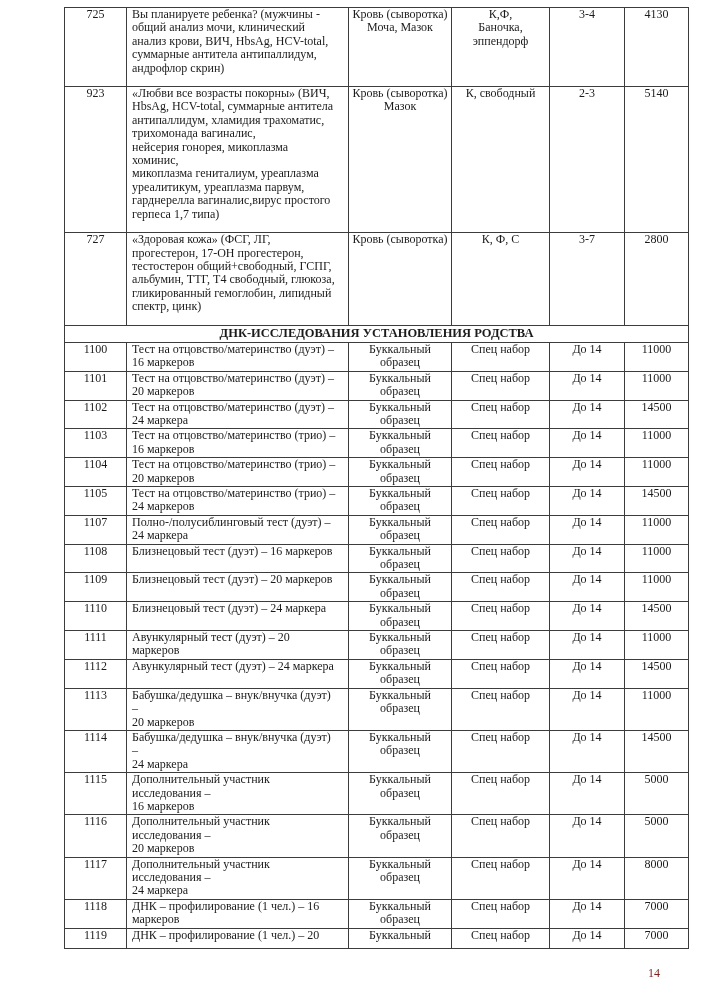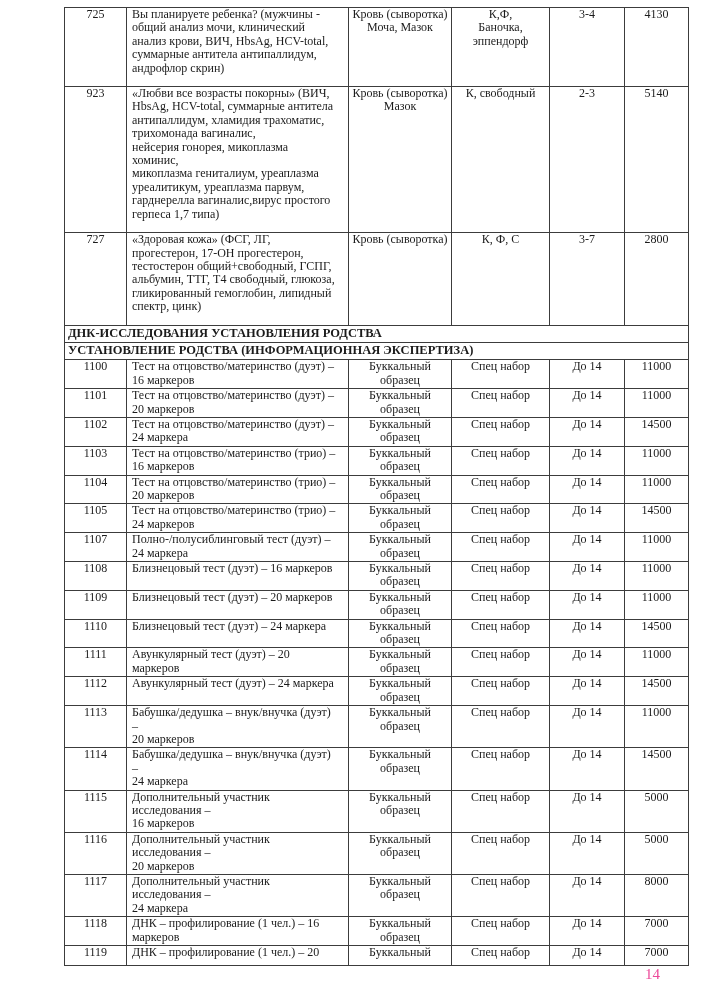--- a/index.html
+++ b/index.html
@@ -19,27 +19,27 @@
     font-size:12px;
     line-height:13.4px;
     padding:0 3px 1px 3px;
     white-space:pre-line;
     overflow:hidden;
   }
   td.c-num, td.c-sample, td.c-container, td.c-days, td.c-price { text-align:center; }
   td.c-desc { text-align:left; padding-left:5px; padding-right:4px; }
   tr[data-row="725"] td, tr[data-row="726"] td, tr[data-row="727"] td { padding-bottom:11px; }
   tr.section td {
-    font-weight:bold; font-size:12.5px;
+    text-align:center; font-weight:bold; font-size:12.5px;
     padding-top:1px; padding-bottom:2px; white-space:normal;
   }
   tr:last-child td { padding-bottom:6px; }
   .page-number {
     position:absolute; top:966px; right:47px;
-    font-size:15px; color:#ec4899;
+    font-size:12px; color:#7f1d1d;
   }
 </style>
 </head>
 <body>
 
 <div class="page">
   <table class="price-table">
     <colgroup>
       <col style="width:62px">
       <col style="width:222px">
@@ -91,23 +91,20 @@
 гликированный гемоглобин, липидный
 спектр, цинк)</td>
           <td class="c-sample">Кровь (сыворотка)</td>
           <td class="c-container">К, Ф, С</td>
           <td class="c-days">3-7</td>
           <td class="c-price">2800</td>
         </tr>
         <tr class="section">
           <td colspan="6">ДНК-ИССЛЕДОВАНИЯ УСТАНОВЛЕНИЯ РОДСТВА</td>
         </tr>
-        <tr class="section">
-          <td colspan="6">УСТАНОВЛЕНИЕ РОДСТВА (ИНФОРМАЦИОННАЯ ЭКСПЕРТИЗА)</td>
-        </tr>
         <tr data-row="1100">
           <td class="c-num">1100</td>
           <td class="c-desc">Тест на отцовство/материнство (дуэт) –
 16 маркеров</td>
           <td class="c-sample">Буккальный
 образец</td>
           <td class="c-container">Спец набор</td>
           <td class="c-days">До 14</td>
           <td class="c-price">11000</td>
         </tr>

